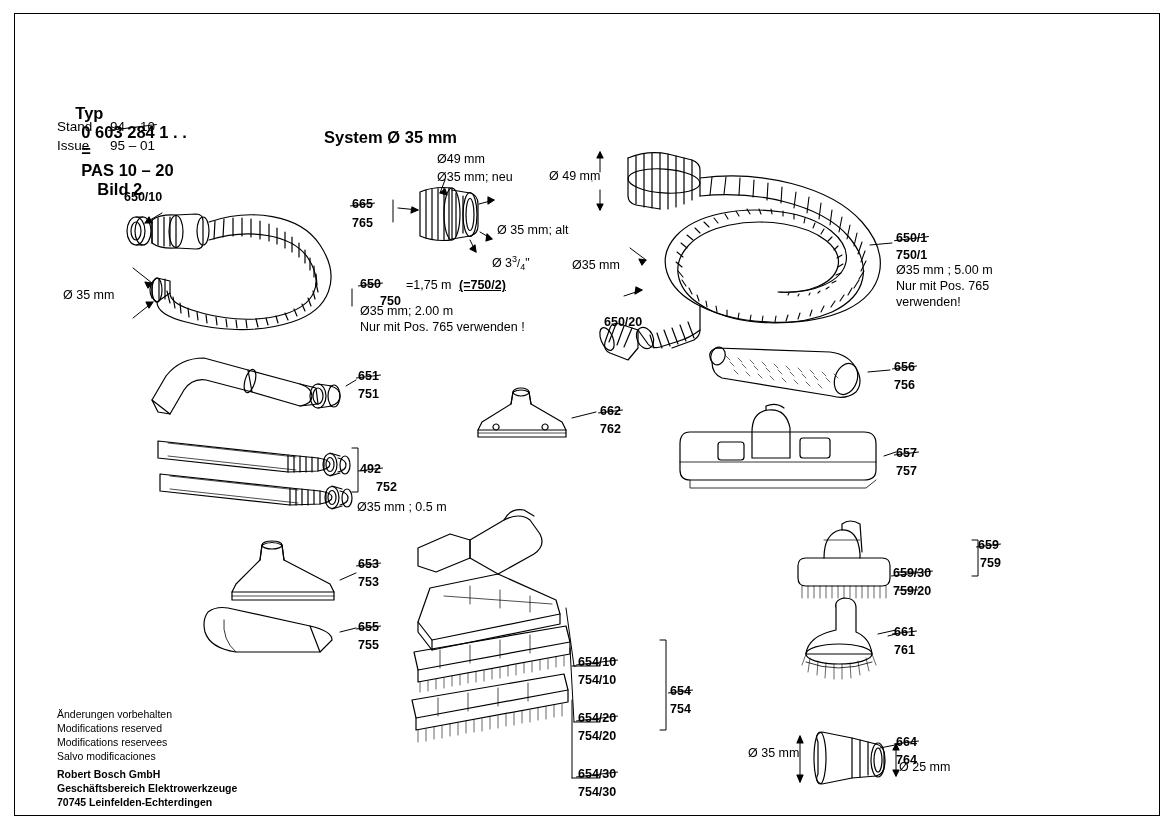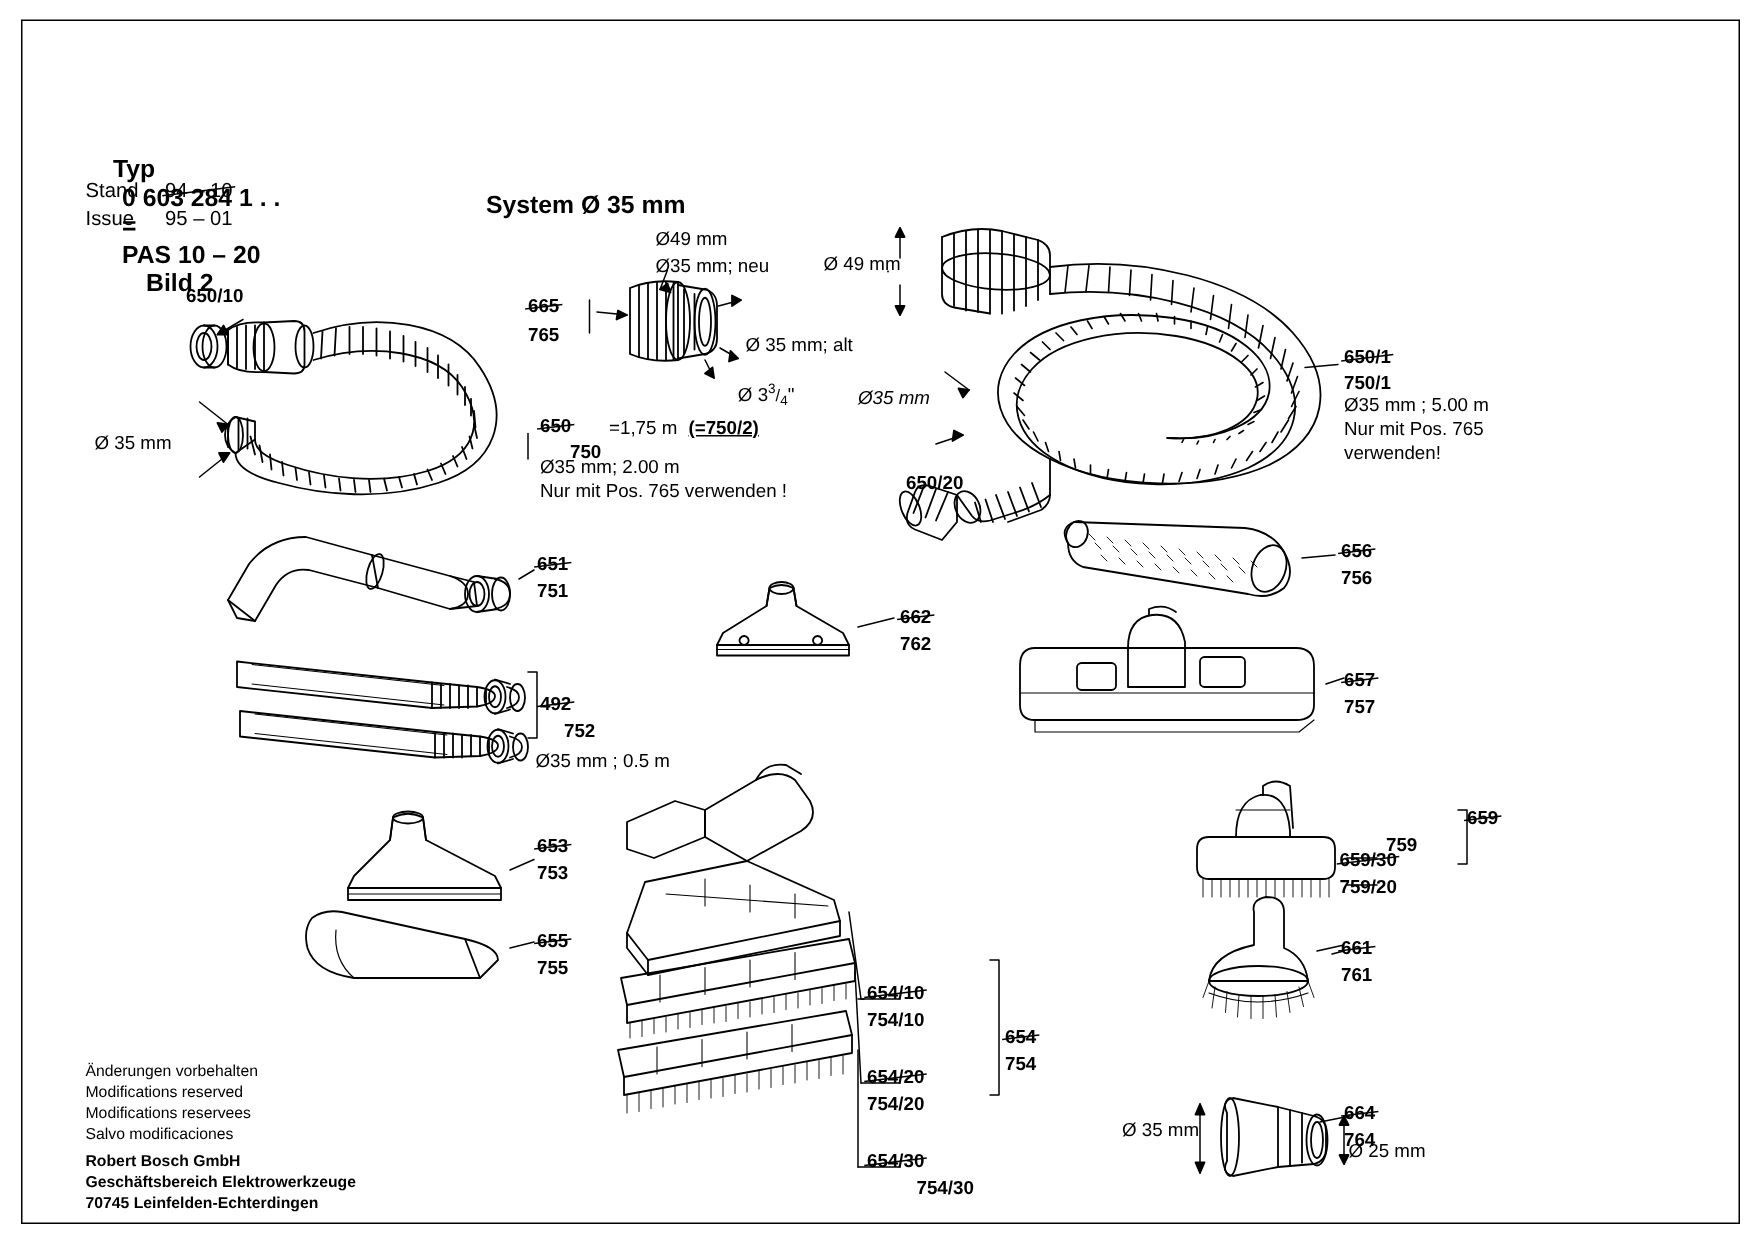--- a/index.html
+++ b/index.html
@@ -356,21 +356,21 @@
   <div class="t fs16 b" style="left:324px; top:128px;">System Ø 35 mm</div>
 
   <div class="t fs12" style="left:437px; top:152px;">Ø49 mm</div>
   <div class="t fs12" style="left:437px; top:170px;">Ø35 mm; neu</div>
   <div class="t fs12" style="left:497px; top:223px;">Ø 35 mm; alt</div>
   <div class="t fs12" style="left:478px; top:240px;">
     <span>Ø 3</span><sup style="font-size:9px;">3</sup><span style="font-size:11px;">/</span><span style="font-size:9px; vertical-align:-3px;">4</span><span>"</span>
   </div>
   <div class="t fs12" style="left:549px; top:169px;">Ø 49 mm</div>
   <div class="t fs12" style="left:63px; top:288px;">Ø 35 mm</div>
-  <div class="t fs12" style="left:572px; top:258px;font-style:italic;">Ø35 mm</div>
+  <div class="t fs12" style="left:572px; top:258px;">Ø35 mm</div>
 
   <div class="t fs12" style="left:406px; top:278px;">=1,75 m</div>
   <div class="t fs12 b" style="left:459px; top:278px;text-decoration:underline;">(=750/2)</div>
   <div class="t fs12" style="left:360px; top:304px;">Ø35 mm; 2.00 m</div>
   <div class="t fs12" style="left:360px; top:320px;">Nur mit Pos. 765 verwenden !</div>
 
   <div class="t fs12" style="left:896px; top:263px;">Ø35 mm ; 5.00 m</div>
   <div class="t fs12" style="left:896px; top:279px;">Nur mit Pos. 765</div>
   <div class="t fs12" style="left:896px; top:295px;">verwenden!</div>
 
@@ -407,42 +407,42 @@
   <div class="t lbl" style="left:600px; top:404px;"><span class="strike">662</span></div>
   <div class="t lbl" style="left:600px; top:422px;">762</div>
 
   <div class="t lbl" style="left:894px; top:360px;"><span class="strike">656</span></div>
   <div class="t lbl" style="left:894px; top:378px;">756</div>
 
   <div class="t lbl" style="left:896px; top:446px;"><span class="strike">657</span></div>
   <div class="t lbl" style="left:896px; top:464px;">757</div>
 
   <div class="t lbl" style="left:978px; top:538px;"><span class="strike">659</span></div>
-  <div class="t lbl" style="left:924px; top:556px;">759</div>
+  <div class="t lbl" style="left:980px; top:556px;">759</div>
 
   <div class="t lbl" style="left:893px; top:566px;"><span class="strike">659/30</span></div>
   <div class="t lbl" style="left:893px; top:584px;">759/20</div>
 
   <div class="t lbl" style="left:894px; top:625px;"><span class="strike">661</span></div>
   <div class="t lbl" style="left:894px; top:643px;">761</div>
 
   <div class="t lbl" style="left:896px; top:735px;"><span class="strike">664</span></div>
   <div class="t lbl" style="left:896px; top:753px;">764</div>
 
   <div class="t lbl" style="left:670px; top:684px;"><span class="strike">654</span></div>
   <div class="t lbl" style="left:670px; top:702px;">754</div>
 
   <div class="t lbl" style="left:578px; top:655px;"><span class="strike">654/10</span></div>
   <div class="t lbl" style="left:578px; top:673px;">754/10</div>
 
   <div class="t lbl" style="left:578px; top:711px;"><span class="strike">654/20</span></div>
   <div class="t lbl" style="left:578px; top:729px;">754/20</div>
 
   <div class="t lbl" style="left:578px; top:767px;"><span class="strike">654/30</span></div>
-  <div class="t lbl" style="left:578px; top:785px;margin-left:33px;">754/30</div>
+  <div class="t lbl" style="left:578px; top:785px;">754/30</div>
 
   <div class="t footer-line" style="left:57px; top:708px;">Änderungen vorbehalten</div>
   <div class="t footer-line" style="left:57px; top:722px;">Modifications reserved</div>
   <div class="t footer-line" style="left:57px; top:736px;">Modifications reservees</div>
   <div class="t footer-line" style="left:57px; top:750px;">Salvo modificaciones</div>
 
   <div class="t footer-line b" style="left:57px; top:768px;">Robert Bosch GmbH</div>
   <div class="t footer-line b" style="left:57px; top:782px;">Geschäftsbereich Elektrowerkzeuge</div>
   <div class="t footer-line b" style="left:57px; top:796px;">70745 Leinfelden-Echterdingen</div>
 </div>

